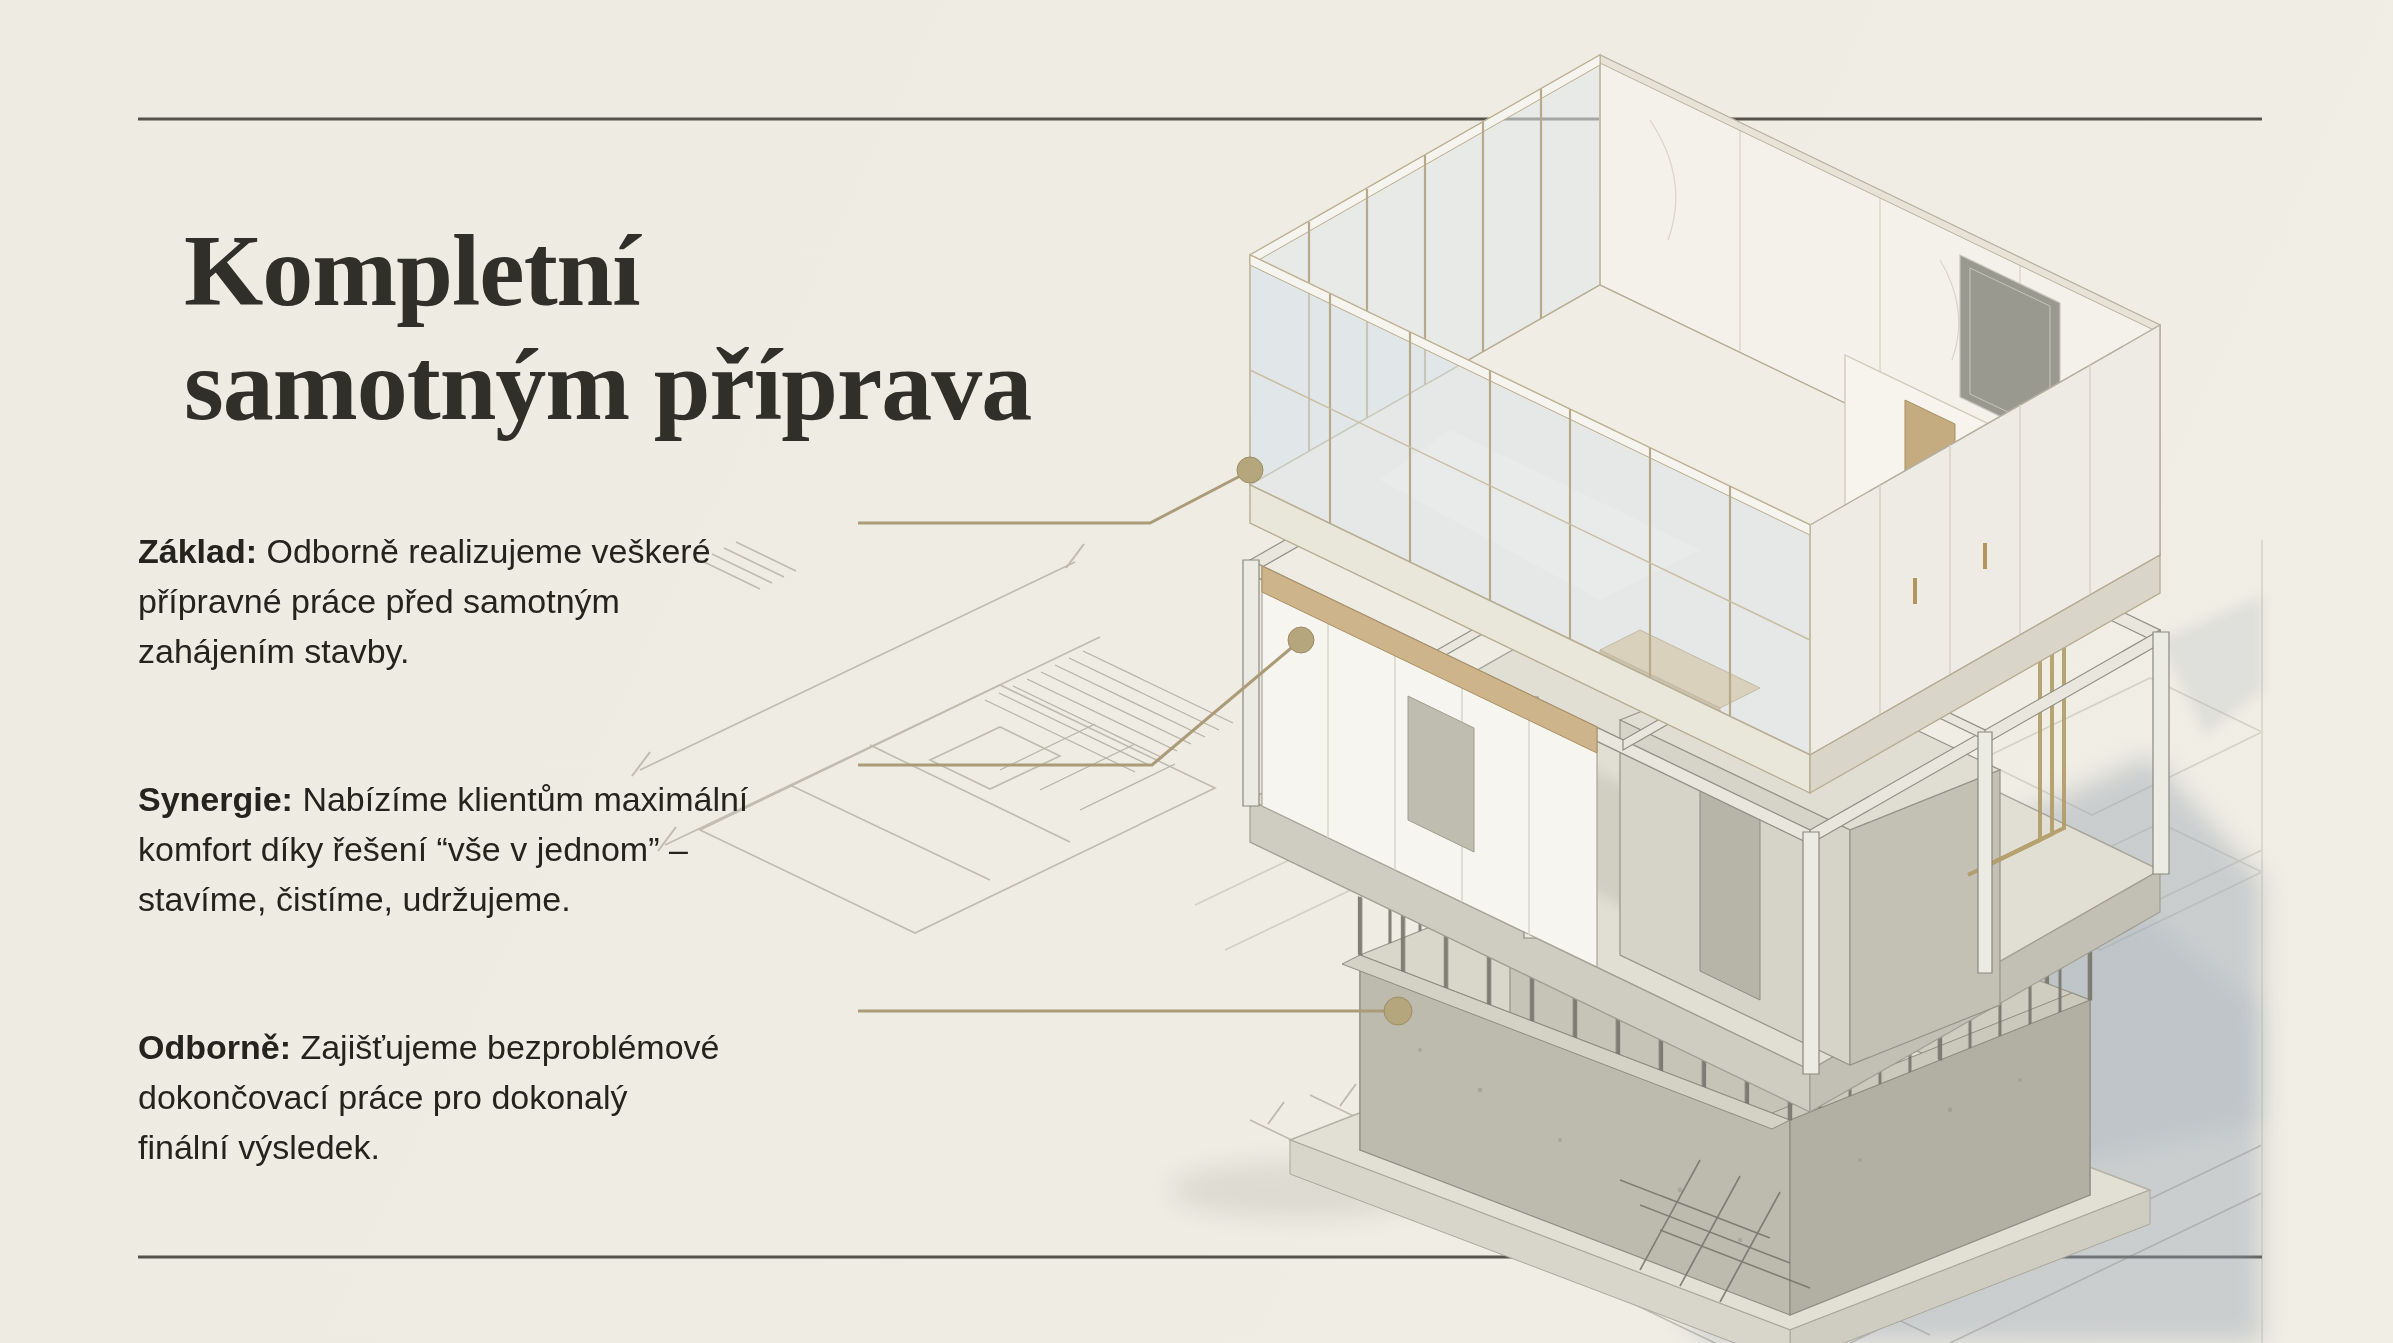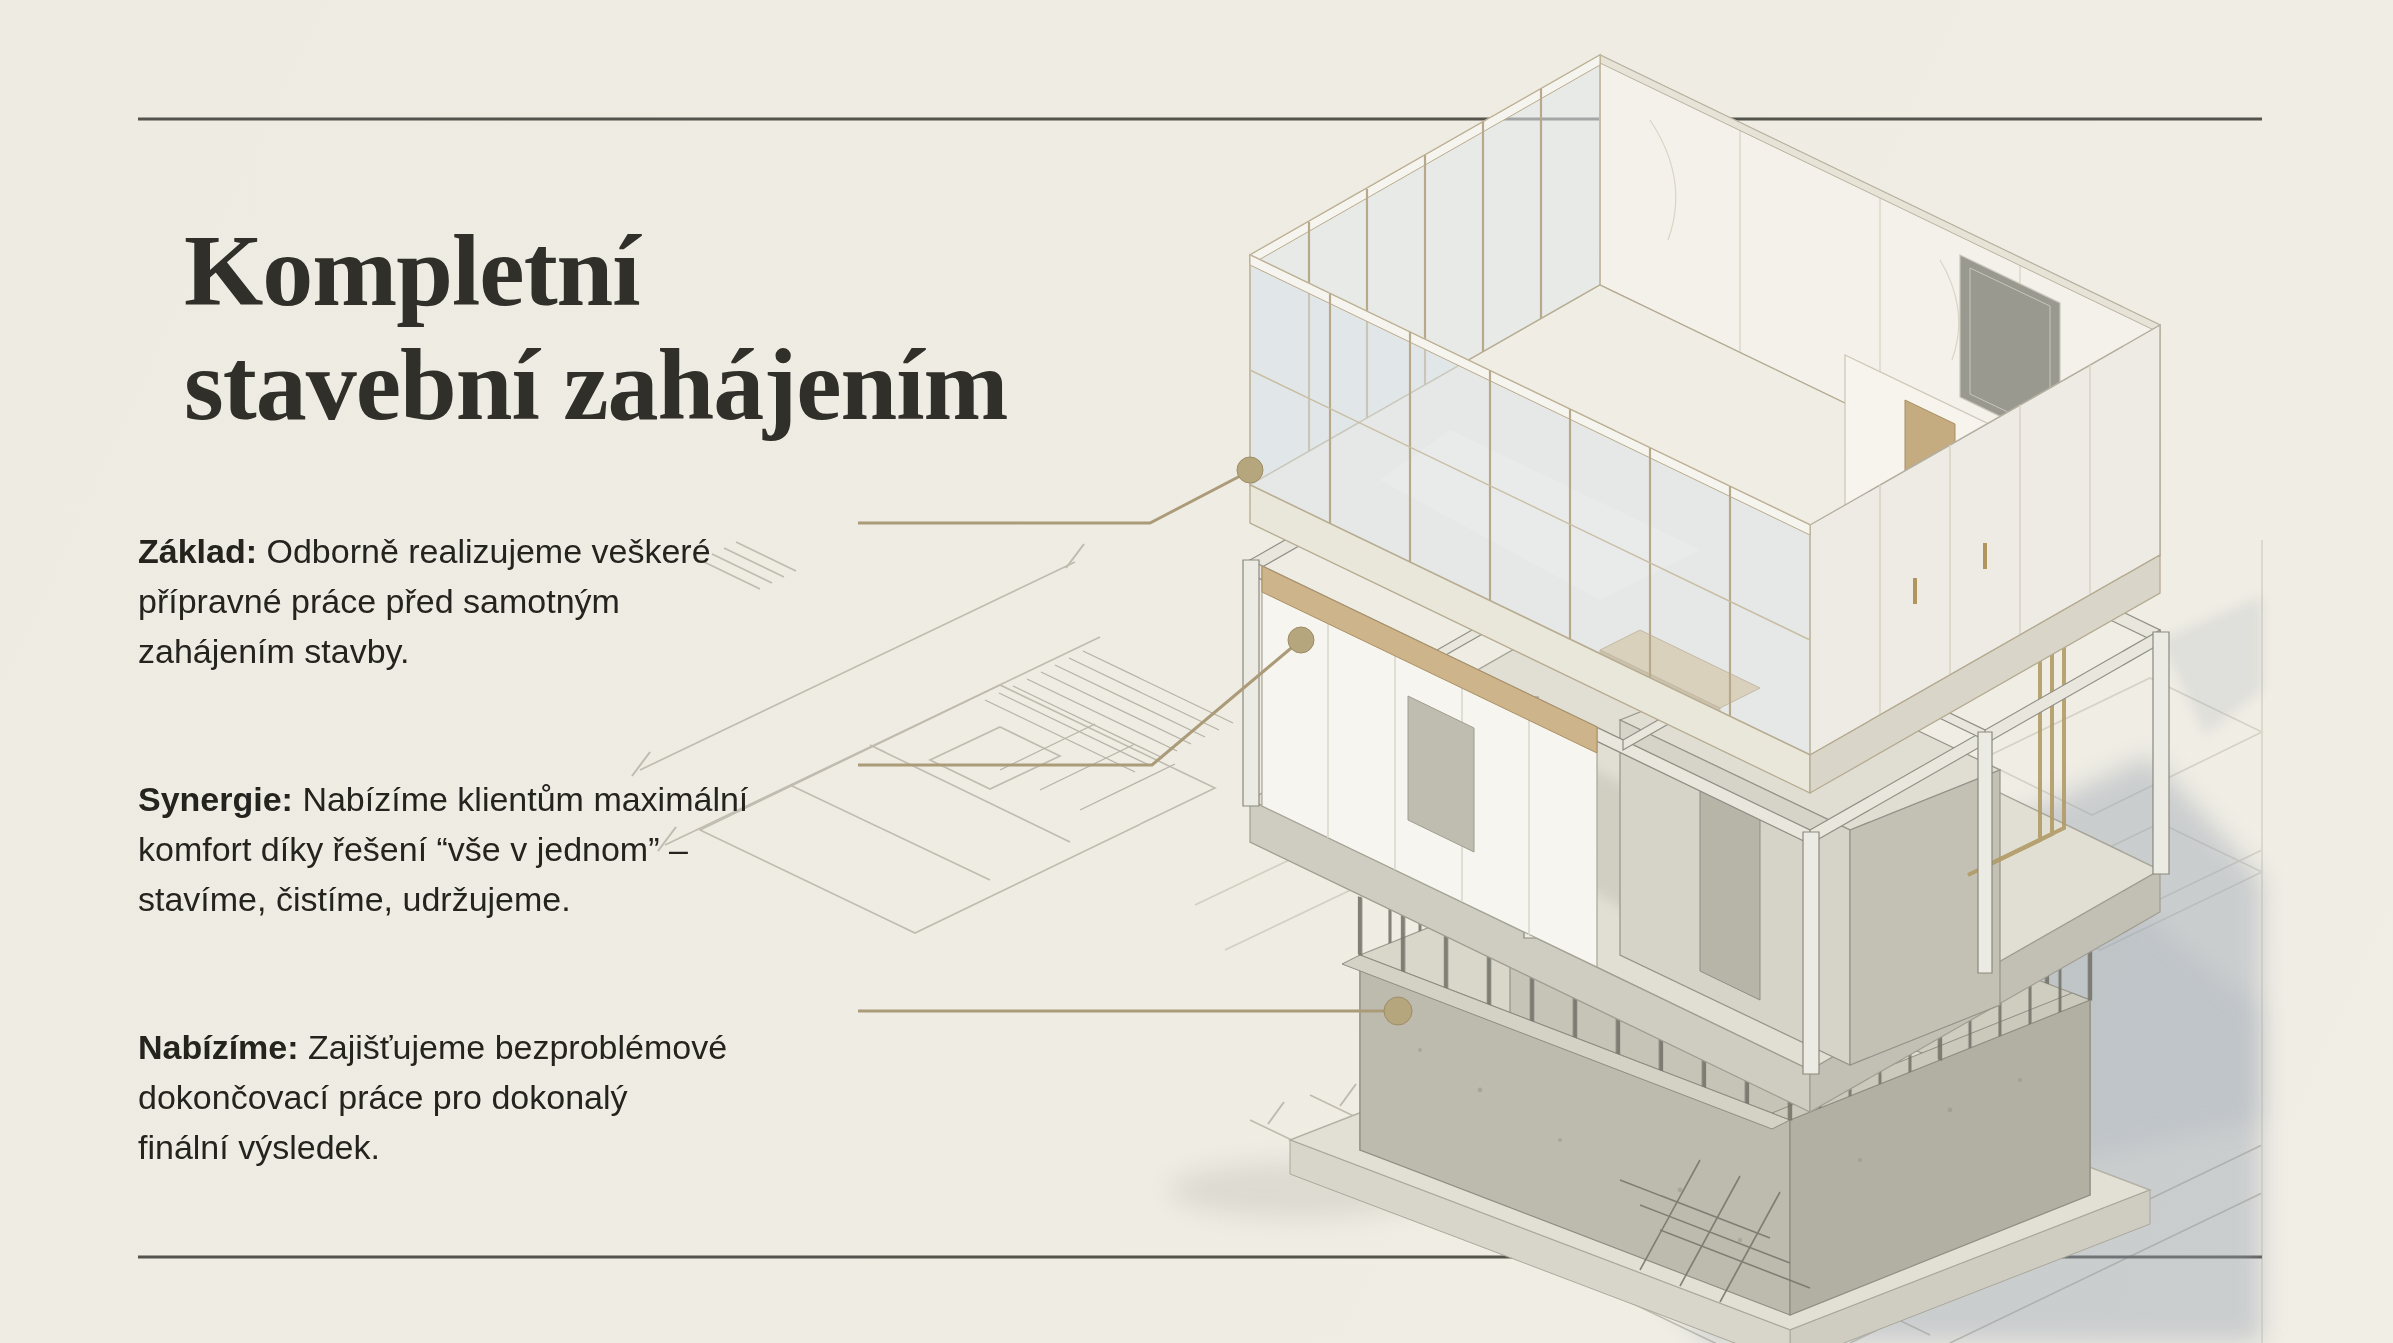--- a/index.html
+++ b/index.html
@@ -279,34 +279,34 @@
     </g>
     <g fill="#b5a67e" stroke="#9c8d66" stroke-width="1">
       <circle cx="1250" cy="470" r="13"></circle>
       <circle cx="1301" cy="640" r="13"></circle>
       <circle cx="1398" cy="1011" r="14"></circle>
     </g>
   </svg>
 
   <h1 class="title">
     <span>Kompletní</span>
-    <span>stavební zahájením</span>
+    <span>samotným příprava</span>
   </h1>
 
   <p class="sec" id="sec-zaklad">
     <strong class="lead">Základ:</strong><span class="body"> Odborně realizujeme veškeré
 přípravné práce před samotným
 zahájením stavby.</span>
   </p>
 
   <p class="sec" id="sec-synergie">
     <strong class="lead">Synergie:</strong><span class="body"> Nabízíme klientům maximální
 komfort díky řešení “vše v jednom” –
 stavíme, čistíme, udržujeme.</span>
   </p>
 
   <p class="sec" id="sec-zavrseni">
-    <strong class="lead">Nabízíme:</strong><span class="body"> Zajišťujeme bezproblémové
+    <strong class="lead">Odborně:</strong><span class="body"> Zajišťujeme bezproblémové
 dokončovací práce pro dokonalý
 finální výsledek.</span>
   </p>
 
 </div>
 
 </body></html>

